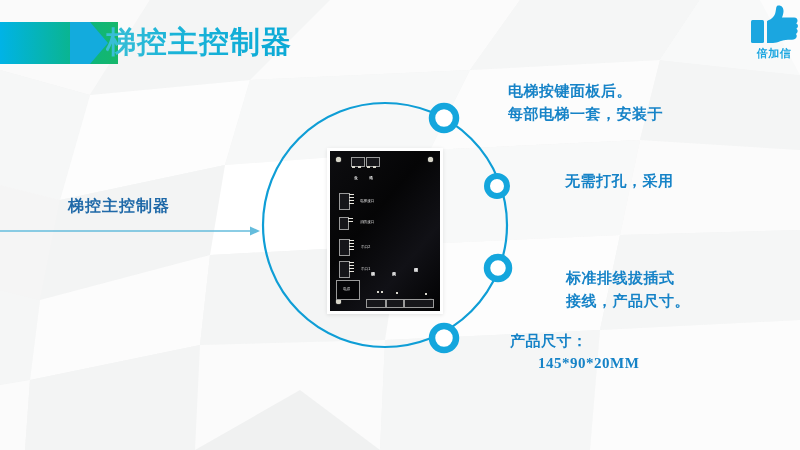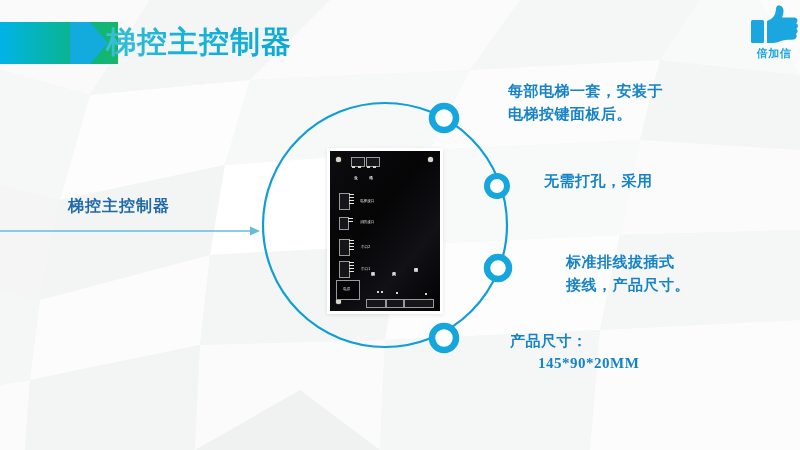--- a/index.html
+++ b/index.html
@@ -172,22 +172,22 @@
     position: absolute;
     font-size: 15px;
     font-weight: bold;
     color: #1683c7;
     line-height: 23px;
     letter-spacing: 0.5px;
     white-space: nowrap;
   }
   .bullet .ln { display: block; }
   .b1 { left: 508px; top: 79px; }
-  .b2 { left: 544px; top: 169px; }
-  .b3 { left: 566px; top: 250px; }
+  .b2 { left: 565px; top: 169px; }
+  .b3 { left: 566px; top: 266px; }
   .b4 { left: 510px; top: 329px; }
   .b4 .ln2 { padding-left: 28px; font-family: Liberation Serif, serif; }
 </style>
 </head>
 <body>
 
 <div id="slide">
 
   <svg class="bg-poly" viewBox="0 0 800 450" preserveAspectRatio="none">
     <rect x="0" y="0" width="800" height="450" fill="#f2f3f3"></rect>
@@ -309,22 +309,22 @@
       <div class="conn" style="left:74px; top:148px; width:28px; height:7px;"></div>
 
       <div class="tinypart" style="left:47px; top:140px; width:2px; height:2px;"></div>
       <div class="tinypart" style="left:51px; top:140px; width:2px; height:2px;"></div>
       <div class="tinypart" style="left:66px; top:141px; width:2px; height:2px;"></div>
       <div class="tinypart" style="left:95px; top:142px; width:2px; height:2px;"></div>
     </div>
   </div>
 
   <div class="bullet b1">
+    <span class="ln">电梯按键面板后。</span>
     <span class="ln">每部电梯一套，安装于</span>
-    <span class="ln">电梯按键面板后。</span>
   </div>
   <div class="bullet b2">
     <span class="ln">无需打孔，采用</span>
   </div>
   <div class="bullet b3">
     <span class="ln">标准排线拔插式</span>
     <span class="ln">接线，产品尺寸。</span>
   </div>
   <div class="bullet b4">
     <span class="ln">产品尺寸：</span>

